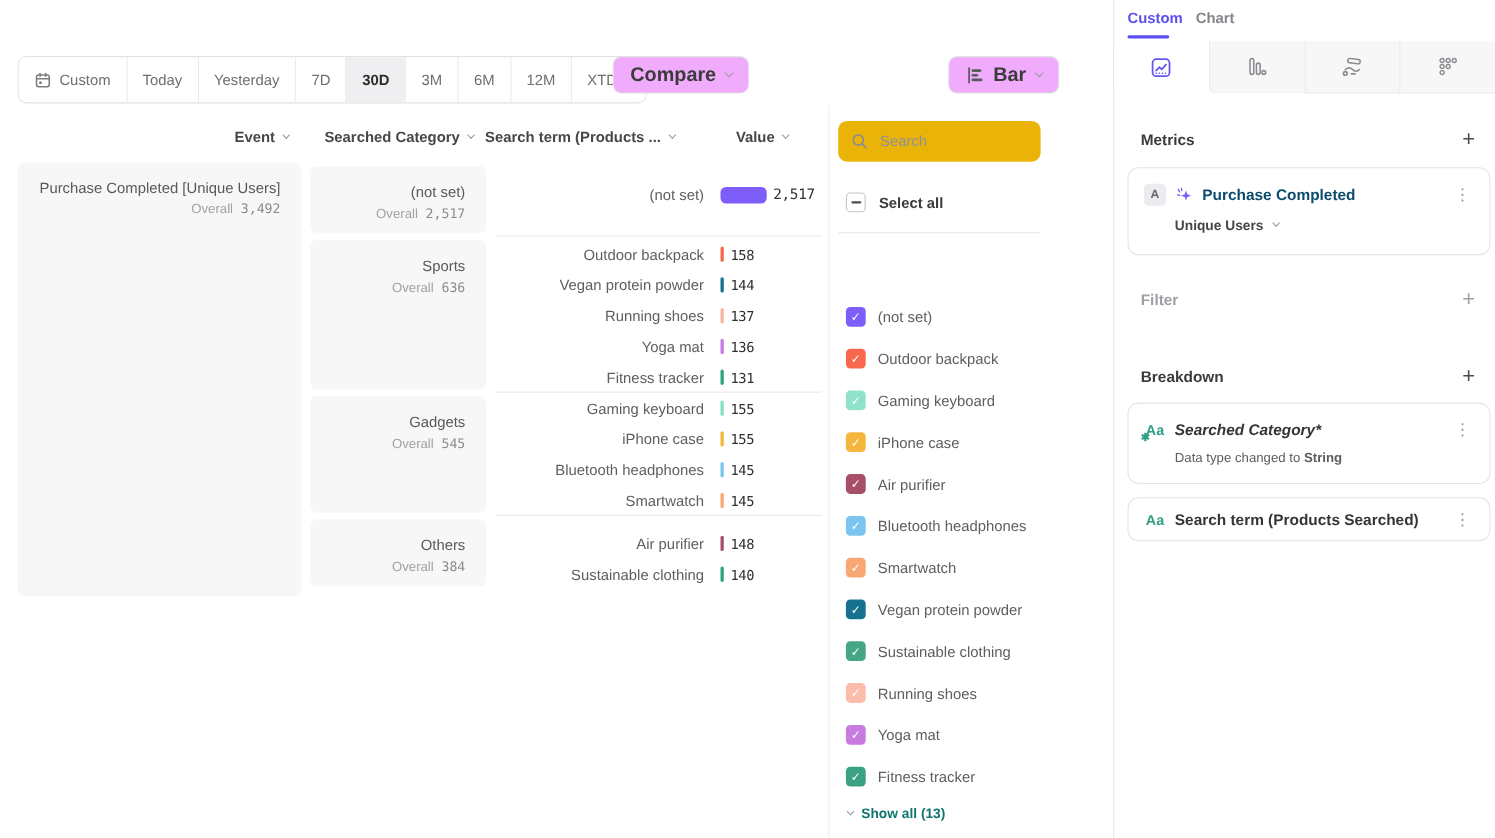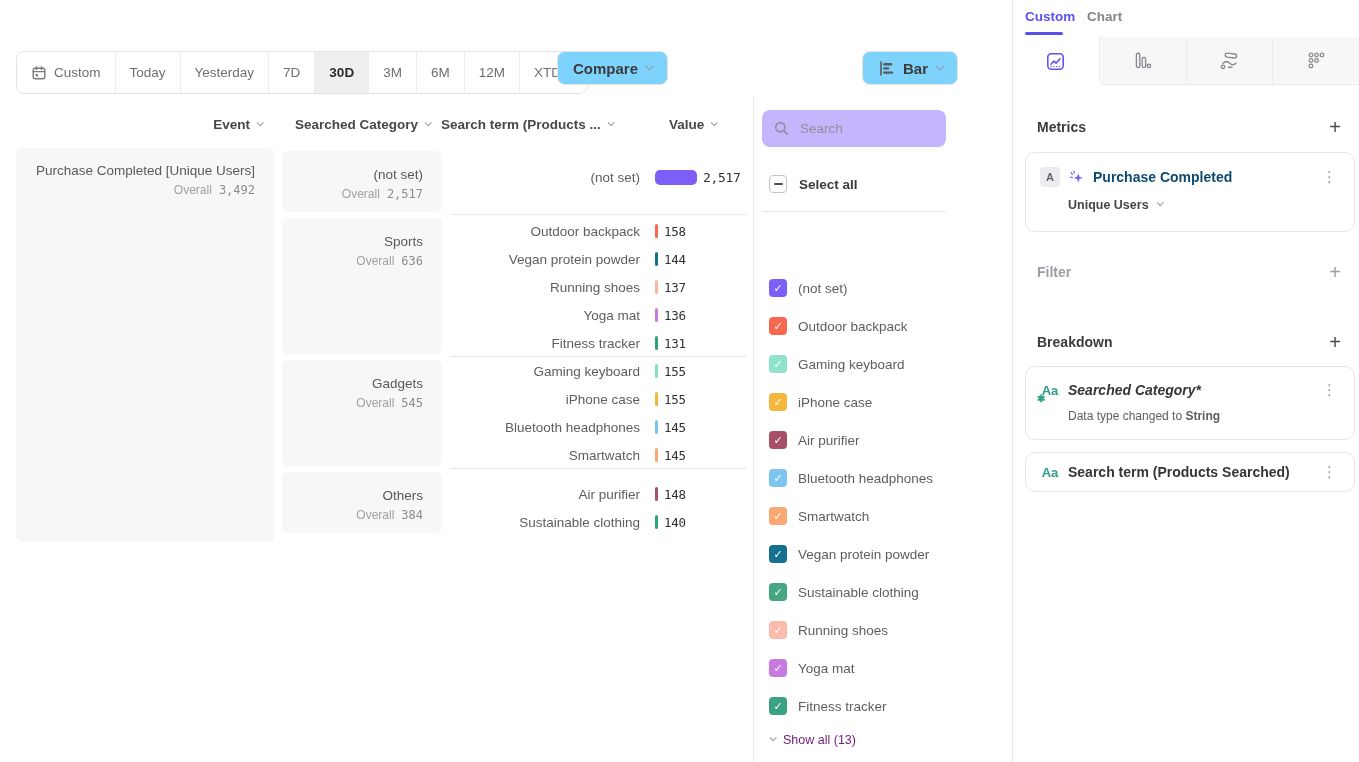--- a/index.html
+++ b/index.html
@@ -13,21 +13,21 @@
 
   
   .seg { position:absolute; left:16px; top:51px; height:43px; display:flex; align-items:stretch;
          border:1px solid #e2e2e4; border-radius:8px; overflow:hidden; background:#fff; }
   .seg-btn { display:flex; align-items:center; gap:7px; padding:0 14px; font-size:13.5px; color:#6e6e73;
              background:#fff; border:none; border-left:1px solid #ececee; cursor:pointer;
              font-family:inherit; white-space:nowrap; }
   .seg-btn:first-child { border-left:none; }
   .seg-btn.selected { background:#efeff1; color:#2c2c2e; font-weight:700; }
   .btn { position:absolute; top:51px; height:34px; display:flex; align-items:center; gap:8px;
-         padding:0 15px; font-size:15px; font-weight:600; color:#3b3b3b; background:#7dd3fc;
+         padding:0 15px; font-size:18px; font-weight:600; color:#3b3b3b; background:#f0abfc;
          border:1px solid #e2e2e4; border-radius:8px; cursor:pointer; font-family:inherit; }
   .btn-compare { left:557px; }
   .btn-bartype { left:862px; }
   .chev { display:inline-block; width:6px; height:6px; border-right:1.6px solid #9a9aa0;
           border-bottom:1.6px solid #9a9aa0; transform:rotate(45deg) translateY(-1px); flex:none; margin-top:-3px; }
   .chev.sm { width:5px; height:5px; }
 
   
   .col-head { position:absolute; top:117px; font-size:13.5px; font-weight:700; color:#474749;
               display:flex; align-items:center; gap:7px; }
@@ -50,42 +50,42 @@
   .tgroup.bordered { border-bottom:1px solid #e9e9eb; }
   .trow { height:28px; display:flex; align-items:center; }
   .trow .term { width:190px; text-align:right; font-size:13.5px; color:#5e5e62; white-space:nowrap; }
   .trow .bar { margin-left:15px; height:14px; border-radius:1.5px; flex:none; }
   .trow .bar.big { height:15px; border-radius:5px; }
   .trow .val { margin-left:6px; font-size:12.5px; color:#313134; letter-spacing:-0.3px; }
   .trow .val.big { font-size:13px; }
 
   
   .panel-divider { position:absolute; left:753px; top:96px; bottom:0; width:1px; background:#ededef; }
-  .searchbox { position:absolute; left:762px; top:110px; width:184px; height:37px; background:#c4b5fd;
+  .searchbox { position:absolute; left:762px; top:110px; width:184px; height:37px; background:#eab308;
                border-radius:8px; display:flex; align-items:center; padding:0 12px; gap:9px; }
   .searchbox input { border:none; outline:none; background:transparent; font-size:13.5px; color:#3b3b3b;
                      width:100%; font-family:inherit; }
   .searchbox input::placeholder { color:#90909a; }
   .selectall { position:absolute; left:769px; top:175px; display:flex; align-items:center; gap:12px; cursor:pointer; }
   .selectall .label { font-size:13.5px; font-weight:700; color:#3b3b3b; }
   .cb { width:18px; height:18px; border-radius:4px; flex:none; display:flex; align-items:center;
         justify-content:center; }
   .cb.indet { background:#fff; border:1.5px solid #c4c4cc; }
   .cb.indet .dash { width:9px; height:2px; background:#4c4c52; border-radius:1px; }
   .cb .check { color:#fff; font-size:11px; line-height:1; font-weight:700; font-family:"DejaVu Sans", sans-serif; }
   .cb.pattern { background-image: radial-gradient(rgba(255,255,255,0.55) 1px, transparent 1.2px);
                 background-size:4px 4px; }
   .list-divider { position:absolute; left:762px; top:211px; width:184px; height:1px; background:#e9e9eb; }
   .context-label { position:absolute; left:769px; top:227px; width:175px; font-size:12px; line-height:16px;
                    color:#8d8d93; }
   .cb-list { position:absolute; left:769px; top:269px; }
   .cb-row { height:38px; display:flex; align-items:center; gap:11px; cursor:pointer; }
   .cb-row .label { font-size:13.5px; color:#5e5e62; }
   .showall { position:absolute; left:770px; top:733px; display:flex; align-items:center; gap:8px; cursor:pointer; }
-  .showall .label { font-size:12.5px; font-weight:400; color:#701a75; }
+  .showall .label { font-size:12.5px; font-weight:700; color:#0f766e; }
 
   
   .sidebar { position:absolute; right:0; top:0; width:347px; height:762px; background:#fff;
              border-left:1px solid #e7e7e9; }
   .sb-tab { position:absolute; top:9px; font-size:13.5px; font-weight:700; cursor:pointer; }
   .sb-tab.query { left:12px; color:#5b4ff0; }
   .sb-tab.chart { left:74px; color:#85858b; font-weight:600; }
   .sb-underline { position:absolute; left:12px; top:32px; width:38px; height:3px; border-radius:2px; background:#5b4ff0; }
   .icon-tabs { position:absolute; left:0; right:0; top:37px; height:48px; display:flex; }
   .icon-tab { flex:1 1 0; display:flex; align-items:center; justify-content:center;

